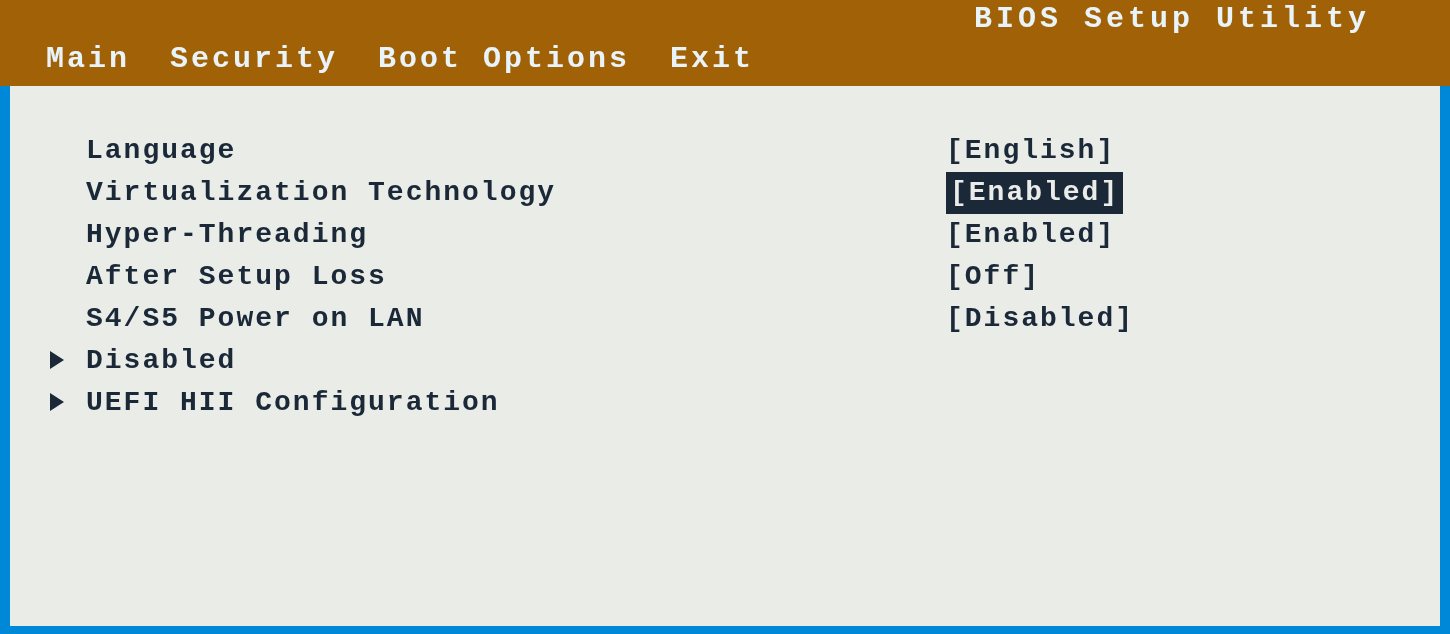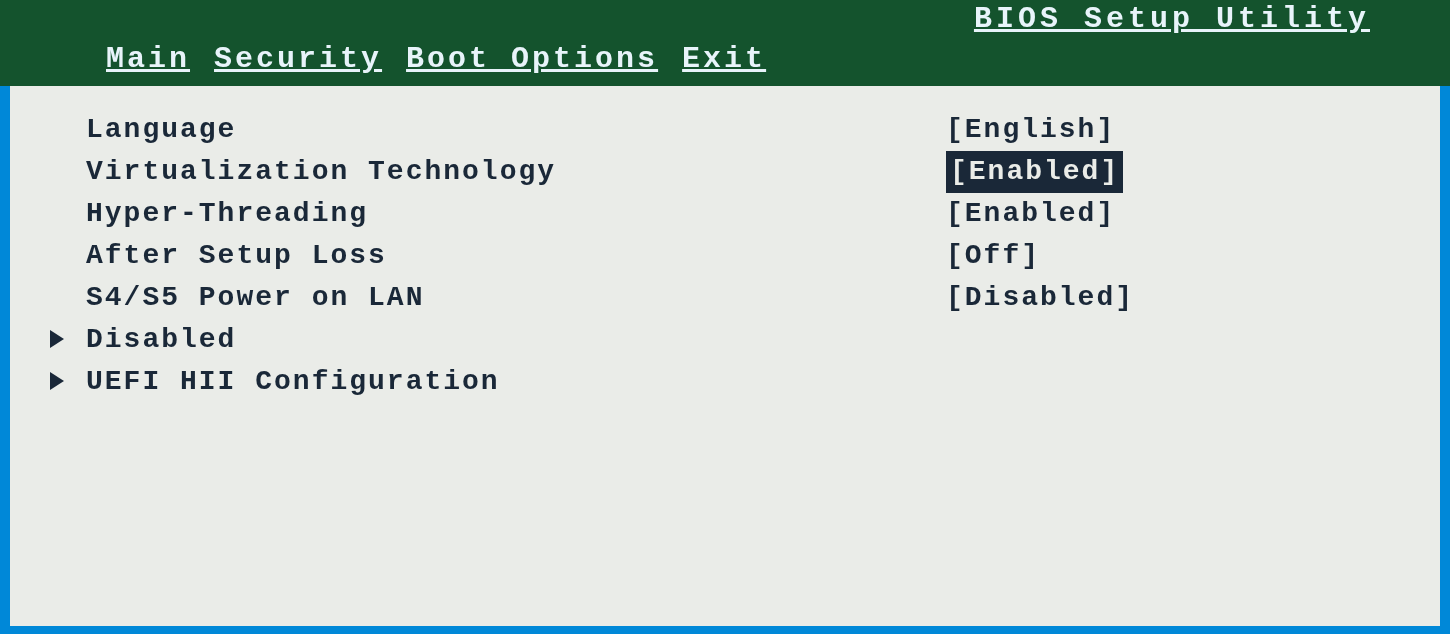--- a/index.html
+++ b/index.html
@@ -11,51 +11,50 @@
       width: 1450px;
       height: 634px;
       background: #0088d8;
       font-family: 'Courier New', monospace;
       font-weight: bold;
       overflow: hidden;
       letter-spacing: 2px;
     }
     .header {
       width: 100%;
-      background: #14532d;
+      background: #a16207;
       color: #e8f4fa;
-      text-decoration: underline;
     }
     .title-row {
       text-align: right;
       padding: 2px 80px 0 0;
       font-size: 30px;
       letter-spacing: 4px;
     }
     .tabs-row {
       display: flex;
-      padding: 4px 0 8px 100px;
+      padding: 4px 0 8px 40px;
       font-size: 30px;
-      gap: 12px;
+      gap: 28px;
       letter-spacing: 3px;
     }
     .tab {
       color: #e8f4fa;
       padding: 2px 6px;
     }
     .tab.active {
       background: #1a2838;
       color: #e8f4fa;
       padding: 2px 8px;
     }
     .main-panel {
       background: #eaece8;
       margin: 0 10px;
       height: 540px;
-      padding: 23px 40px 0 40px;
+      padding: 44px 40px 0 40px;
       color: #1a2838;
       font-size: 28px;
       position: relative;
     }
     .setting-row {
       display: flex;
       align-items: center;
       height: 42px;
       line-height: 42px;
     }

